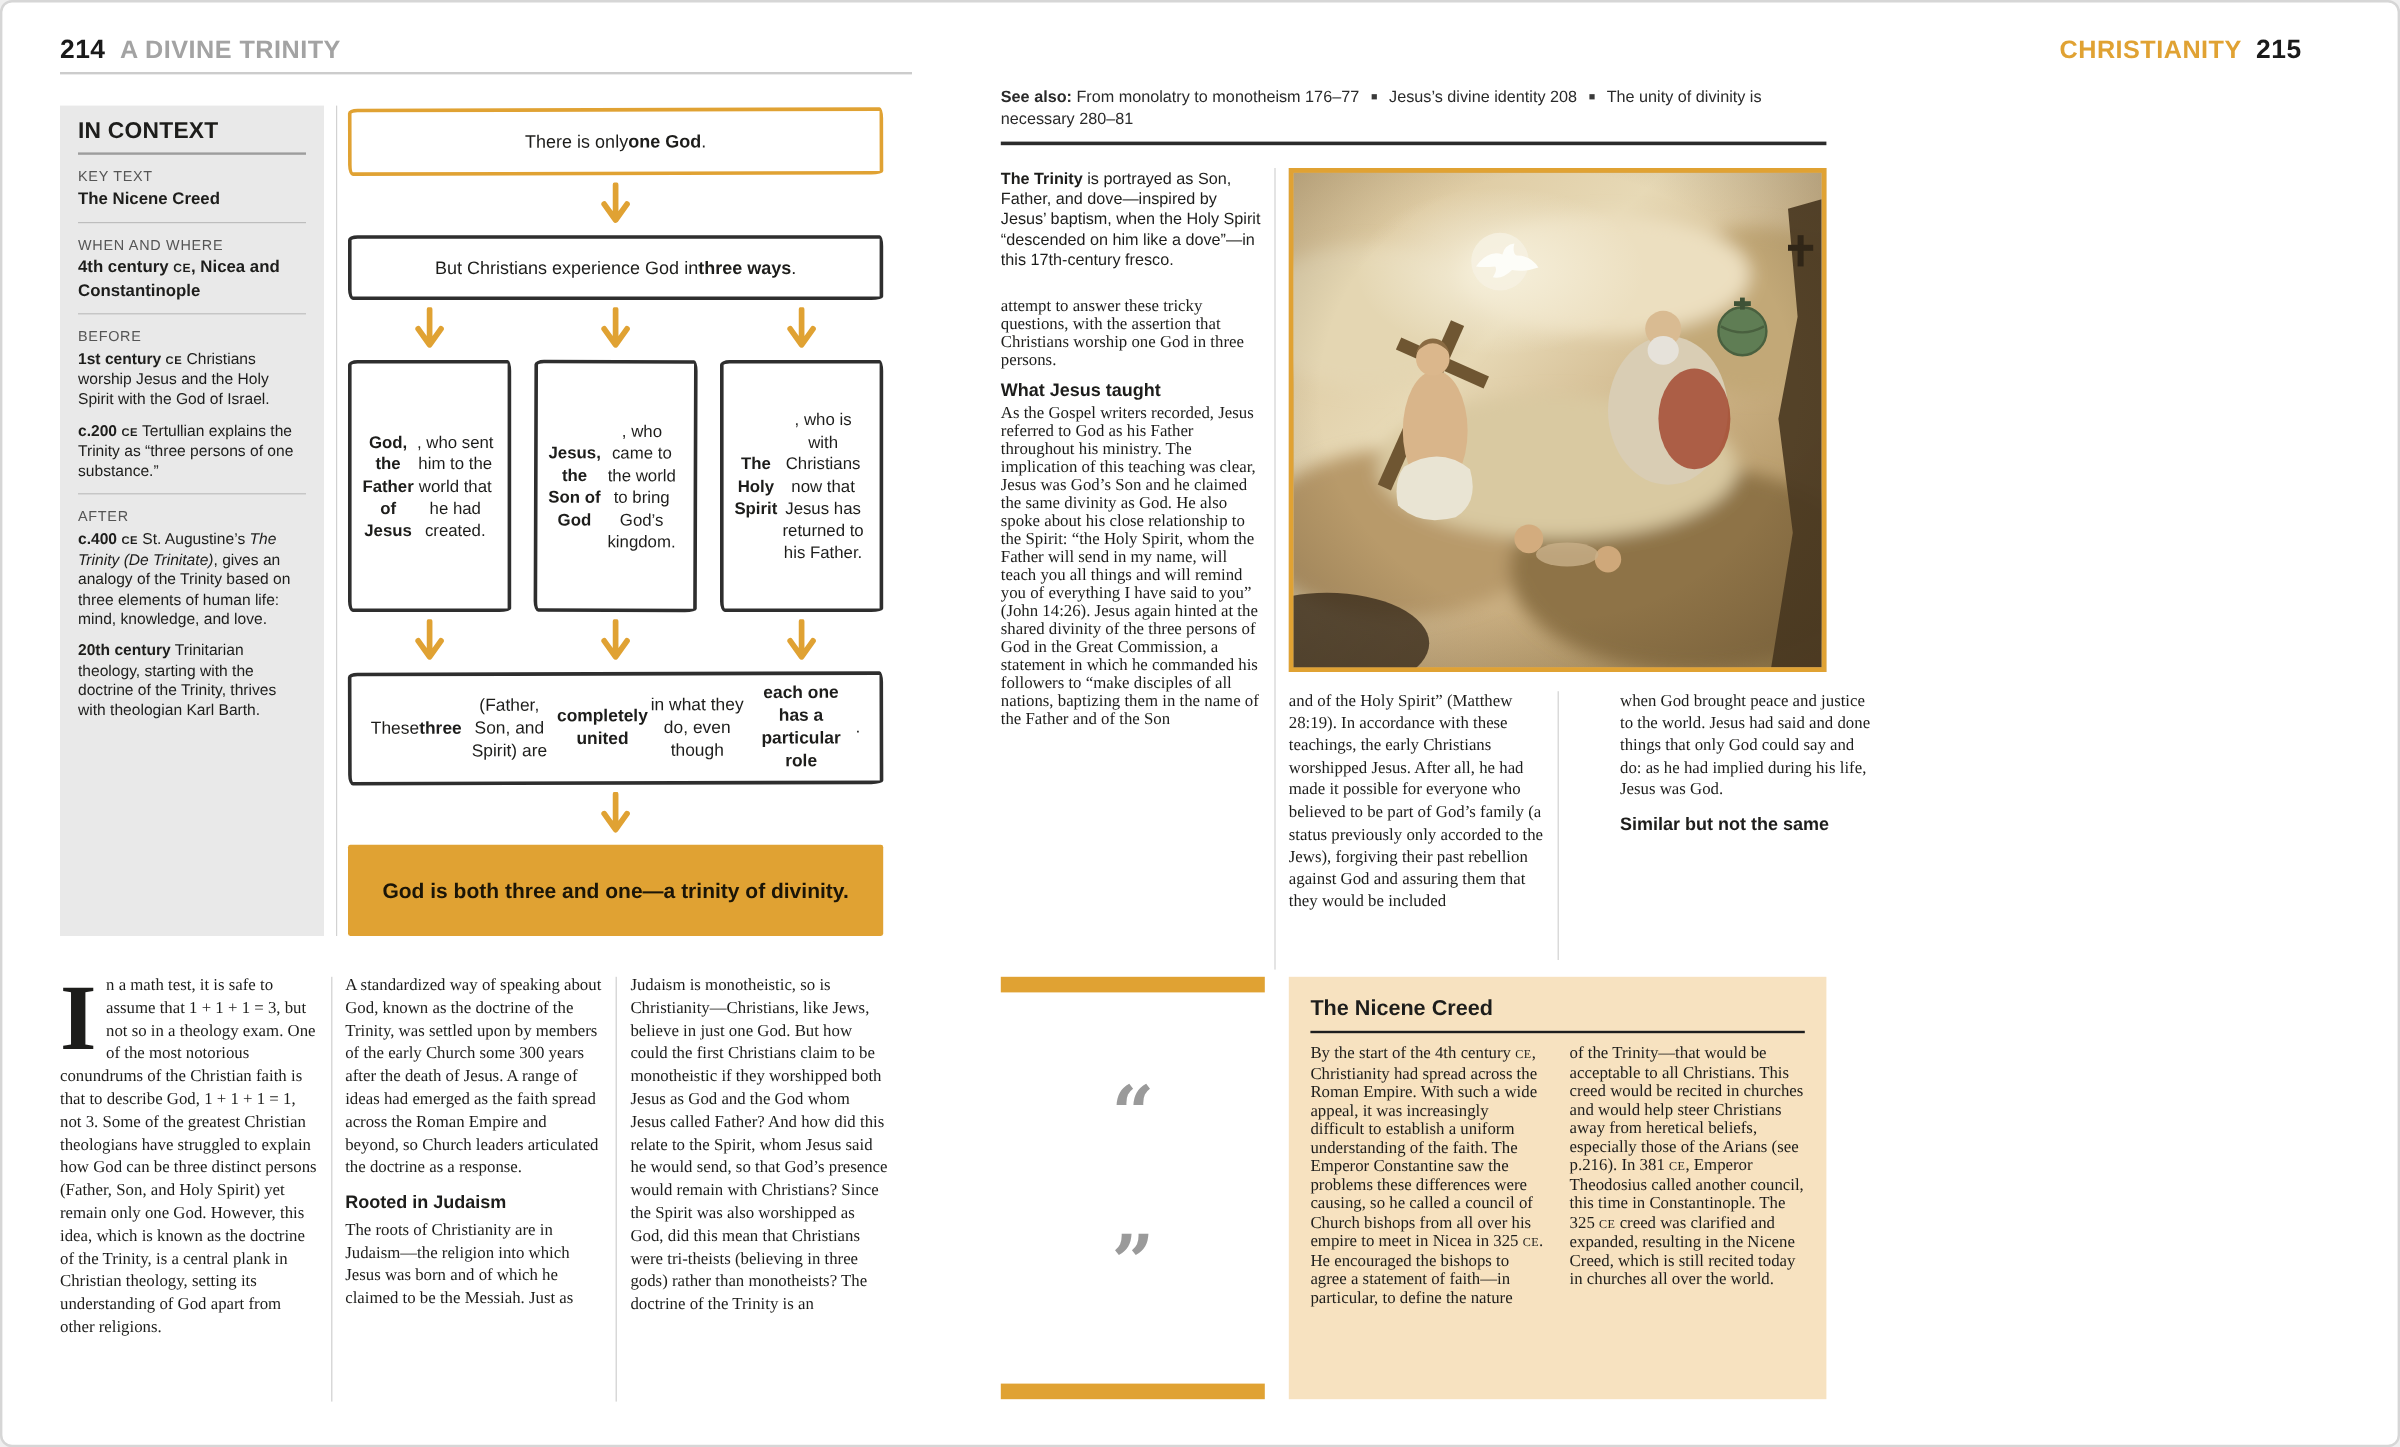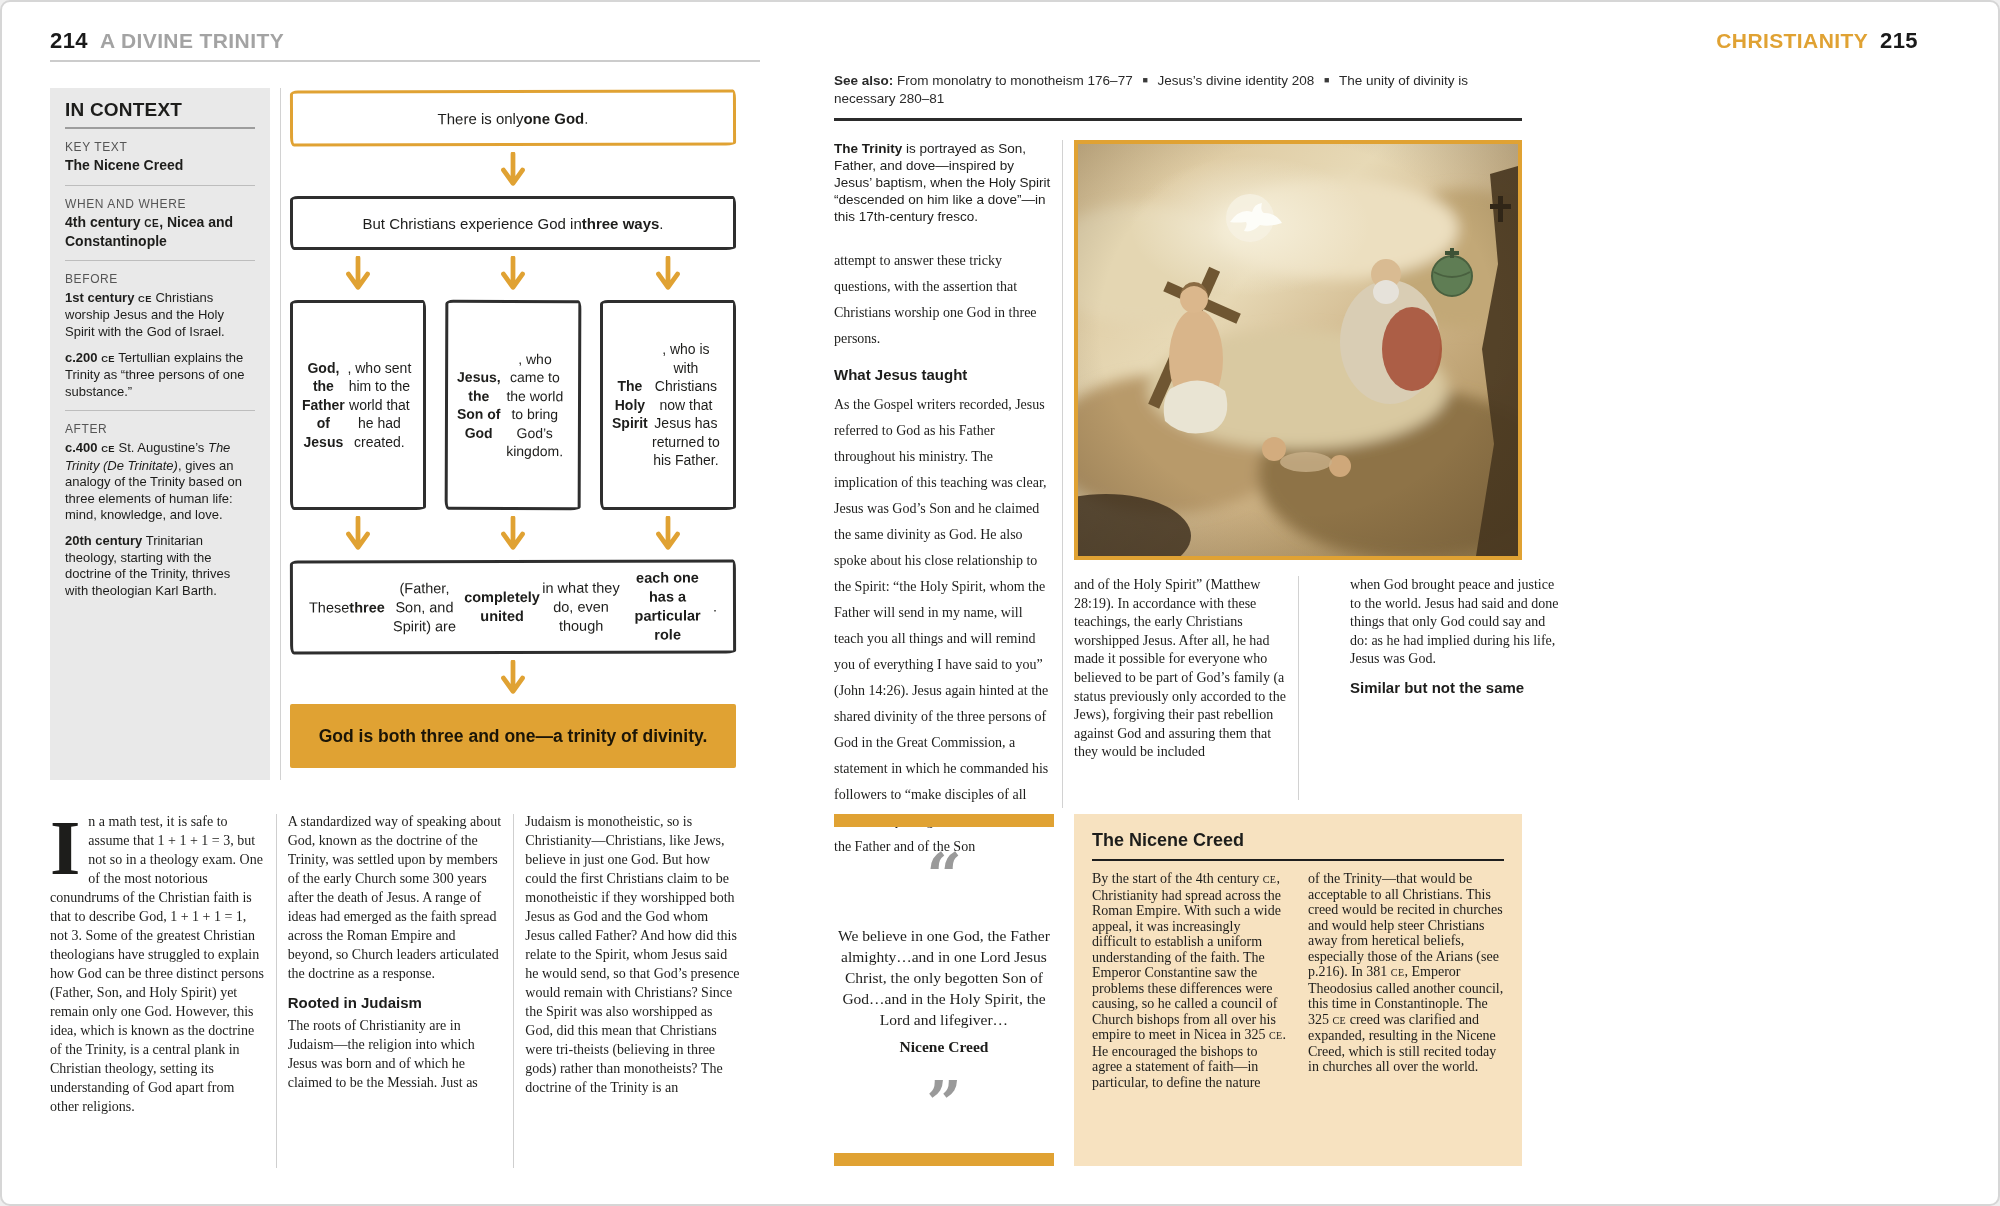--- a/index.html
+++ b/index.html
@@ -29,35 +29,35 @@
   .fc{left:288px;top:88px;width:446px;display:flex;flex-direction:column;align-items:center;}
   .fcb{box-sizing:border-box;border:3px solid #2e2e2e;background:#fff;display:flex;align-items:center;justify-content:center;text-align:center;font-size:15px;line-height:19px;padding:8px 16px;width:100%;border-radius:8px 3px 10px 4px / 4px 9px 3px 9px;}
   .fcb.orange-border{border-color:#e0a233;transform:rotate(-.15deg);}
   .fc-sp{height:6px;}
   .persons{display:flex;justify-content:space-between;width:100%;}
   .person{width:136px;height:210px;font-size:14px;line-height:18.5px;padding:10px 9px;}
   .person:nth-child(2){transform:rotate(.2deg);}
   .arrow-row{display:flex;justify-content:space-between;width:100%;padding:0 55px;box-sizing:border-box;}
   .arrow{width:26px;height:38px;display:block;}
   .fc-united{height:94px;font-size:14.5px;line-height:19px;transform:rotate(-.15deg);}
-  .fc-final{height:64px;background:#e0a233;border:none;font-weight:700;font-size:17.5px;color:#1b1507;border-radius:2px;}
+  .fc-final{height:76px;background:#e0a233;border:none;font-weight:700;font-size:17.5px;color:#1b1507;border-radius:2px;}
   
   .serif{font-family:"Liberation Serif",serif;}
   .bodycols{left:48px;top:810px;width:690px;height:360px;display:flex;}
   .bcol{width:215px;font-family:"Liberation Serif",serif;font-size:14px;line-height:19px;text-align:left;}
   .coldiv{width:1px;background:#cfcfcf;margin:2px 11px 4px 11px;}
   .dropcap{float:left;font-family:"Liberation Serif",serif;font-weight:700;font-size:78px;line-height:60px;margin:6px 8px 0 0;}
   .subhead{font-family:Liberation Sans, sans-serif;font-weight:700;font-size:15px;margin:10px 0 4px;}
   .para{margin:0 0 0 0;}
   
   .seealso{left:832px;top:70px;width:640px;font-size:13.5px;line-height:17.5px;color:#2a2a2a;}
   .seealso .sep{font-size:9px;vertical-align:2px;margin:0 6px;color:#3a3a3a;}
   .rp-rule{left:832px;top:116px;width:688px;height:3px;background:#2b2b2b;}
   .caption{left:832px;top:138px;width:220px;font-size:13.5px;line-height:17px;}
-  .rcol1{left:832px;top:246px;width:220px;height:560px;font-size:14px;line-height:26px;}
+  .rcol1{left:832px;top:246px;width:220px;height:560px;font-size:14px;line-height:15px;}
   .fresco{left:1072px;top:138px;width:448px;height:420px;border:4px solid #e0a233;box-sizing:border-box;background:#cdb183;}
   .fresco svg{display:block;width:100%;height:100%;}
   .rcolB{left:1072px;top:574px;width:220px;height:232px;font-size:14px;line-height:18.6px;}
   .rcolC{left:1304px;top:574px;width:216px;height:240px;font-size:14px;line-height:18.6px;margin-left:44px;}
   .vrule{width:1px;background:#d2d2d2;}
   
   .quote{left:832px;top:812px;width:220px;height:352px;display:flex;flex-direction:column;align-items:center;justify-content:space-between;text-align:center;box-sizing:border-box;}
   .qbar{width:100%;height:13px;background:#e0a233;}
   .qmark{font-family:"DejaVu Serif",serif;font-weight:700;font-size:62px;line-height:44px;color:#9a9a9a;}
   .qtext{font-family:"Liberation Serif",serif;font-size:15.5px;line-height:21px;padding:0 4px;}
@@ -250,24 +250,20 @@
   </div>
   <div class="abs vrule" style="left:1296px;top:574px;height:224px;"></div>
   <div class="abs rcolC serif">
     <p style="margin:0;">when God brought peace and justice to the world. Jesus had said and done things that only God could say and do: as he had implied during his life, Jesus was God.</p>
     <div class="subhead">Similar but not the same</div>
   </div>
 
   <div class="abs quote">
     <div class="qbar"></div>
     <div class="qmark">“</div>
-    <div>
-      <div class="qtext">We believe in one God, the Father almighty…and in one Lord Jesus Christ, the only begotten Son of God…and in the Holy Spirit, the Lord and lifegiver…</div>
-      <div class="qattr">Nicene Creed</div>
-    </div>
     <div class="qmark">”</div>
     <div class="qbar"></div>
   </div>
 
   <div class="abs nbox">
     <div class="nbox-title">The Nicene Creed</div>
     <div class="ncols">
       <div class="ncol">By the start of the 4th century <span class="sc">ce</span>, Christianity had spread across the Roman Empire. With such a wide appeal, it was increasingly difficult to establish a uniform understanding of the faith. The Emperor Constantine saw the problems these differences were causing, so he called a council of Church bishops from all over his empire to meet in Nicea in 325 <span class="sc">ce</span>. He encouraged the bishops to agree a statement of faith—in particular, to define the nature</div>
       <div class="ncol">of the Trinity—that would be acceptable to all Christians. This creed would be recited in churches and would help steer Christians away from heretical beliefs, especially those of the Arians (see p.216). In 381 <span class="sc">ce</span>, Emperor Theodosius called another council, this time in Constantinople. The 325 <span class="sc">ce</span> creed was clarified and expanded, resulting in the Nicene Creed, which is still recited today in churches all over the world.</div>
     </div>

